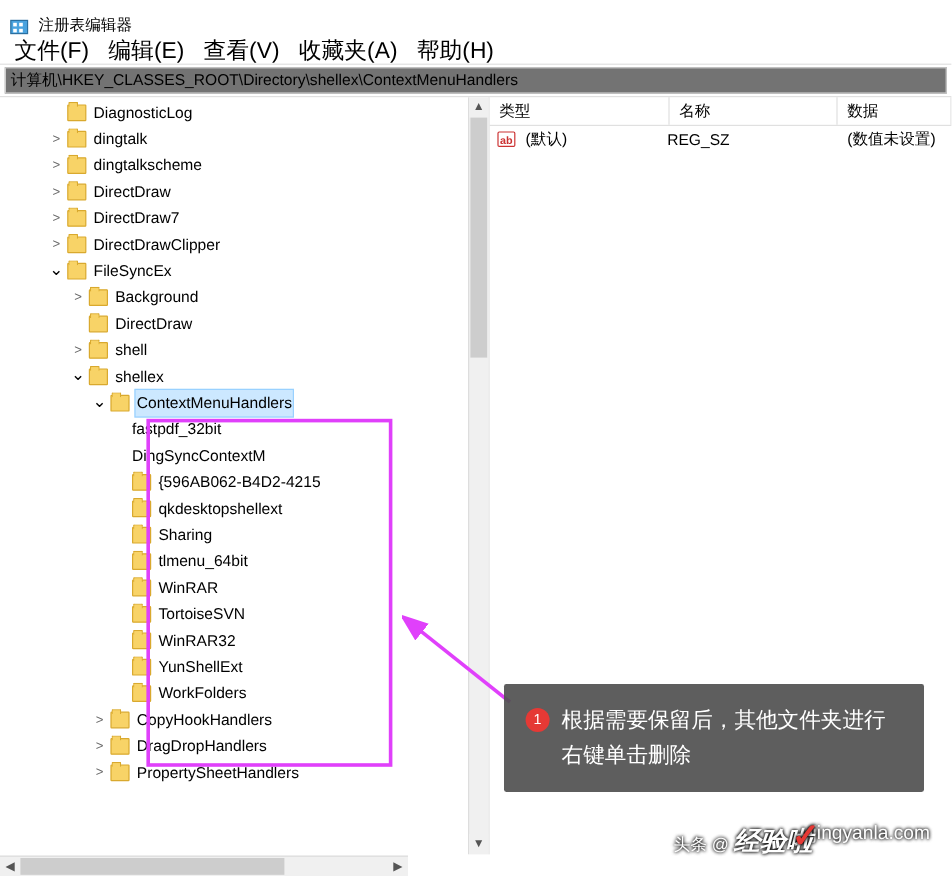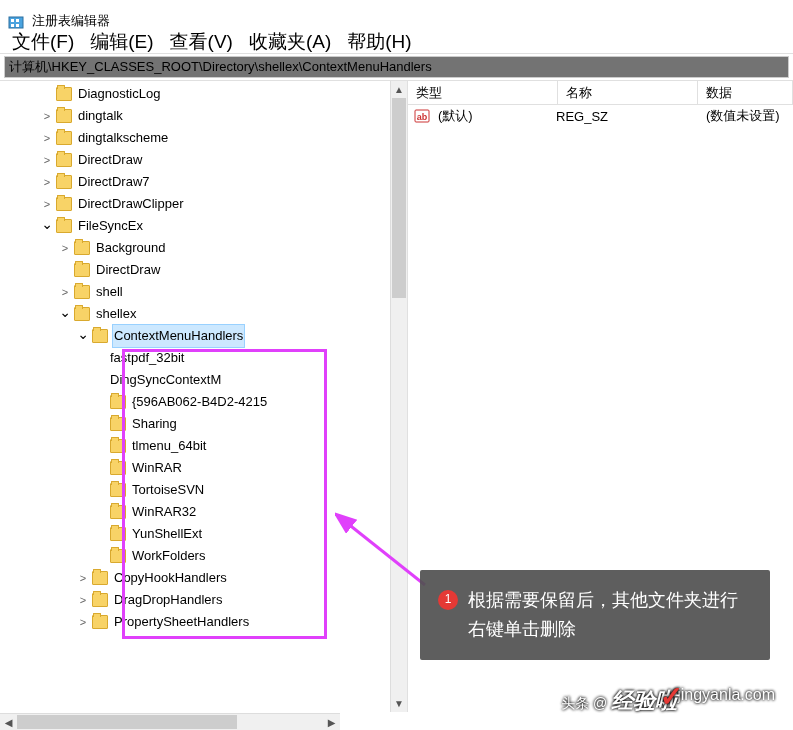--- a/index.html
+++ b/index.html
@@ -169,20 +169,26 @@
         <div class="tree-row">
           <span class="ind" style="width: 90px;"></span>
           <span class="tree-twisty"></span>
           <span class="tree-label">         DingSyncContextM</span>
         </div>
         <div class="tree-row">
           <span class="ind" style="width: 90px;"></span>
           <span class="tree-twisty"></span>
           <span class="folder-icon"></span>
           <span class="tree-label">{596AB062-B4D2-4215</span>
+        </div>
+        <div class="tree-row">
+          <span class="ind" style="width: 90px;"></span>
+          <span class="tree-twisty"></span>
+          <span class="folder-icon"></span>
+          <span class="tree-label">qkdesktopshellext</span>
         </div>
         <div class="tree-row">
           <span class="ind" style="width: 90px;"></span>
           <span class="tree-twisty"></span>
           <span class="folder-icon"></span>
           <span class="tree-label">Sharing</span>
         </div>
         <div class="tree-row">
           <span class="ind" style="width: 90px;"></span>
           <span class="tree-twisty"></span>

